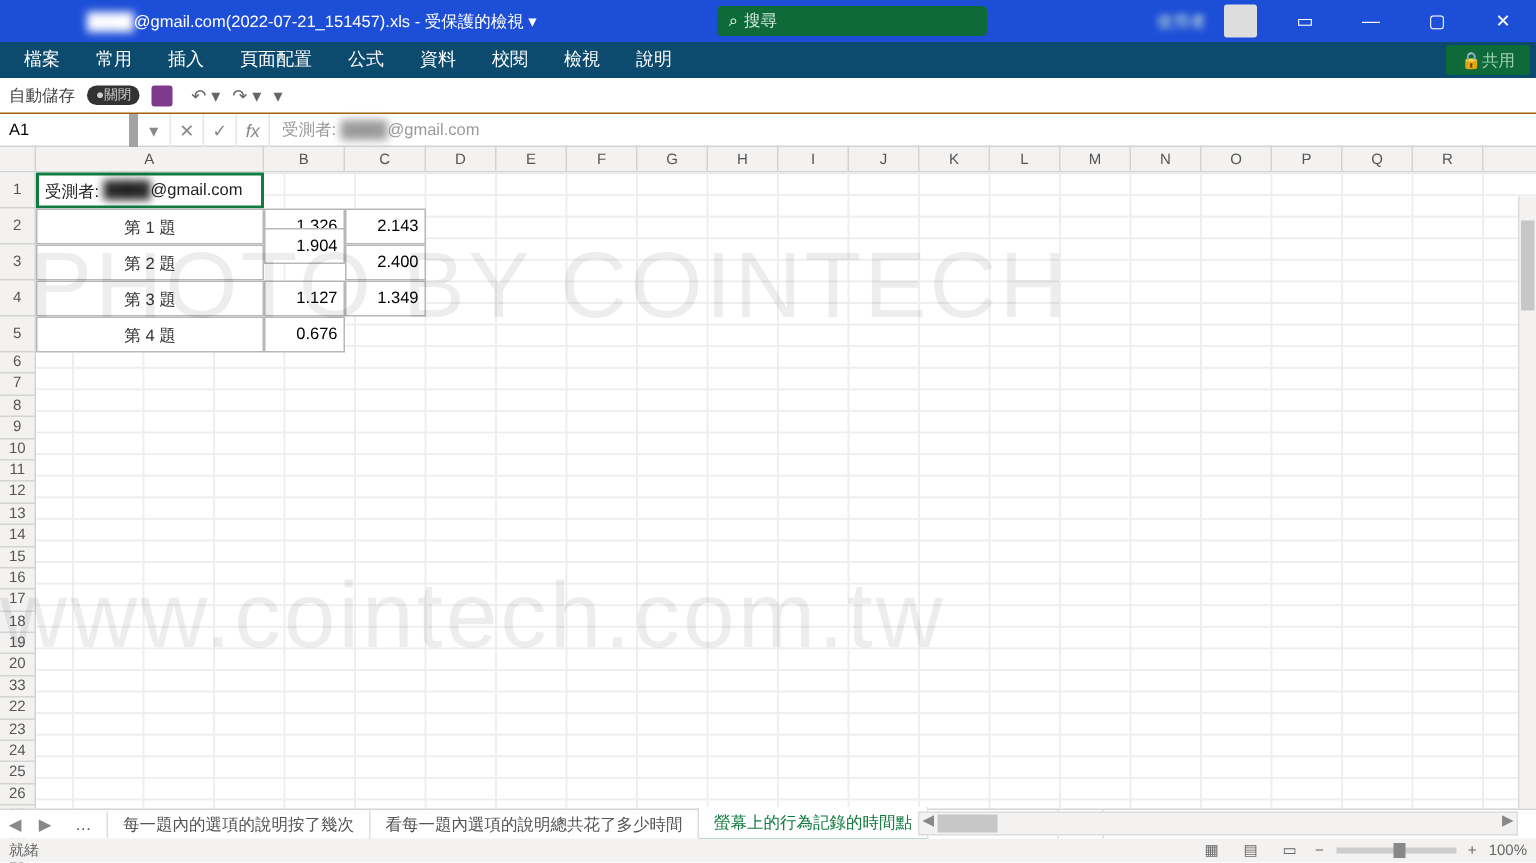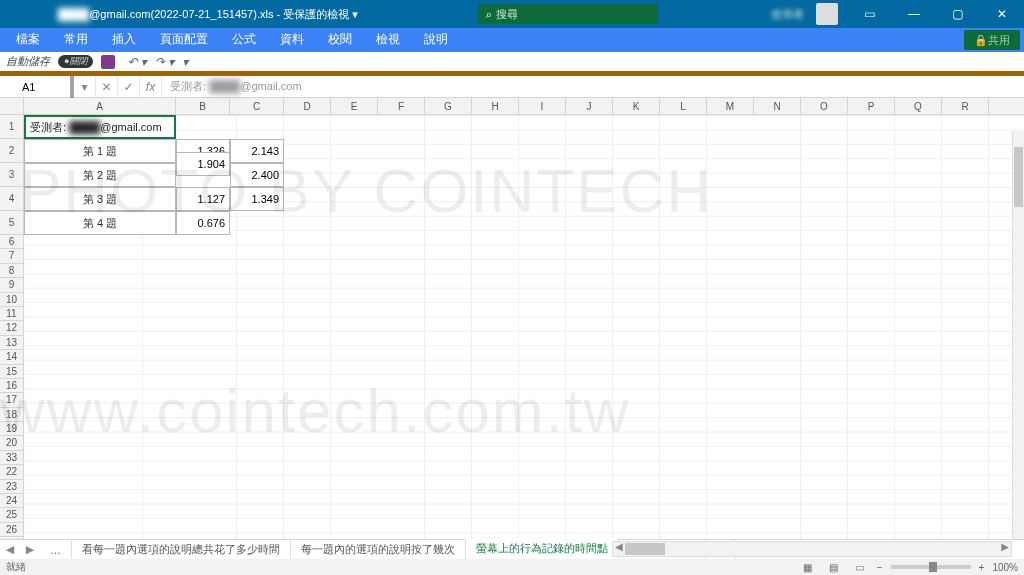--- a/index.html
+++ b/index.html
@@ -1,47 +1,47 @@
 <!DOCTYPE html>
 <html><head>
 <meta charset="utf-8">
 <style>
 * { margin: 0; padding: 0; box-sizing: border-box; font-family: "Microsoft YaHei", "Segoe UI", sans-serif; }
 body { background: #fff; width: 1024px; height: 575px; overflow: hidden; position: relative; }
 
 
-.title-bar { height: 28px; background: #0369a1; display: flex; align-items: center; color: #fff; position: relative; }
+.title-bar { height: 28px; background: #1d4ed8; display: flex; align-items: center; color: #fff; position: relative; }
 .title-left { width: 28px; display: flex; align-items: center; justify-content: center; }
 .title-center { flex: 1; display: flex; align-items: center; }
 .title-label { font-size: 11px; padding-left: 30px; white-space: nowrap; }
 .search-box { margin-left: 120px; display: flex; align-items: center; background: #0e6b39; border-radius: 3px; padding: 2px 8px; width: 180px; height: 20px; }
 .search-box input { background: transparent; border: none; color: #fff; font-size: 11px; flex: 1; outline: none; }
 .search-box input::placeholder { color: #d0e8dc; }
 .search-icon { font-size: 11px; margin-right: 4px; color: #fff; }
 .title-right { display: flex; align-items: center; }
 .win-btn { width: 44px; height: 28px; display: flex; align-items: center; justify-content: center; font-size: 12px; color: #fff; }
 .avatar { width: 22px; height: 22px; background: #ddd; border-radius: 2px; margin-right: 10px; }
 .name-label { font-size: 11px; margin-right: 12px; color: #cce7d8; filter: blur(2px); }
 
 
-.ribbon-tabs { height: 24px; background: #3b82f6; display: flex; align-items: flex-end; padding-left: 4px; color: #fff; position: relative; }
+.ribbon-tabs { height: 24px; background: #0c4a6e; display: flex; align-items: flex-end; padding-left: 4px; color: #fff; position: relative; }
 .ribbon-tab { font-size: 12px; padding: 4px 12px; cursor: pointer; }
 .share-btn { position: absolute; right: 4px; top: 2px; height: 20px; padding: 0 10px; background: #0e6b39; border-radius: 2px; font-size: 11px; display: flex; align-items: center; color: #a0d0b8; }
 
 
-.qat-row { height: 24px; background: #fff; border-bottom: 5px solid #a16207; display: flex; align-items: center; padding-left: 6px; font-size: 11px; color: #444; font-style: italic; }
+.qat-row { height: 24px; background: #fff; border-bottom: 1px solid #a16207; display: flex; align-items: center; padding-left: 6px; font-size: 11px; color: #444; }
 .qat-item { margin-right: 8px; display: flex; align-items: center; }
 .badge { background: #333; color: #cfcfcf; border-radius: 8px; padding: 0 6px; font-size: 9px; }
 .save-icon { width: 14px; height: 14px; background: #7e3a8d; border-radius: 2px; margin-right: 4px; }
 .undo-redo { color: #666; font-size: 12px; }
 .undo-redo span { margin-right: 8px; }
 
 
 .formula-row { height: 22px; display: flex; align-items: center; border-bottom: 1px solid #d4d4d4; font-size: 11px; }
-.name-box { width: 74px; height: 22px; border-right: 4px solid #a3a3a3; padding: 0 22px; display: flex; align-items: center; }
+.name-box { width: 92px; height: 22px; border-right: 6px solid #a3a3a3; padding: 0 6px; display: flex; align-items: center; }
 .fb-btns { display: flex; }
 .fb-btn { width: 22px; height: 22px; display: flex; align-items: center; justify-content: center; color: #888; border-right: 1px solid #e6e6e6; font-size: 12px;}
 .formula-text { padding-left: 8px; color: #999; }
 
 
 .col-headers { height: 17px; display: flex; background: #f3f2f1; border-bottom: 1px solid #d4d4d4; font-size: 10px; color: #555; }
 .corner { width: 24px; border-right: 1px solid #d4d4d4; background: #f3f2f1; }
 .col-h { text-align: center; border-right: 1px solid #d4d4d4; line-height: 17px; }
 .col-A { width: 152px; }
 .col-B, .col-C { width: 54px; }
@@ -243,22 +243,22 @@
 <div class="vscroll">
     <div class="thumb"></div>
   </div>
 
 <div class="tab-strip">
   <div class="ts-nav">
     <span>◀</span>
     <span>▶</span>
   </div>
   <span class="sheet-tab">…</span>
+  <span class="sheet-tab">每一題內的選項的說明按了幾次</span>
   <span class="sheet-tab">看每一題內選項的說明總共花了多少時間</span>
-  <span class="sheet-tab">每一題內的選項的說明按了幾次</span>
   <span class="sheet-tab active">螢幕上的行為記錄的時間點</span>
   <span class="sheet-tab">螢幕上的行…</span>
   <span class="sheet-tab">⊕</span>
   <div class="sheet-scroll">
     <div class="hscroll">
       <span style="position:absolute;left:2px;top:-1px;font-size:10px;color:#888">◀</span>
       <div class="thumb"></div>
       <span style="position:absolute;right:2px;top:-1px;font-size:10px;color:#888">▶</span>
     </div>
   </div>

